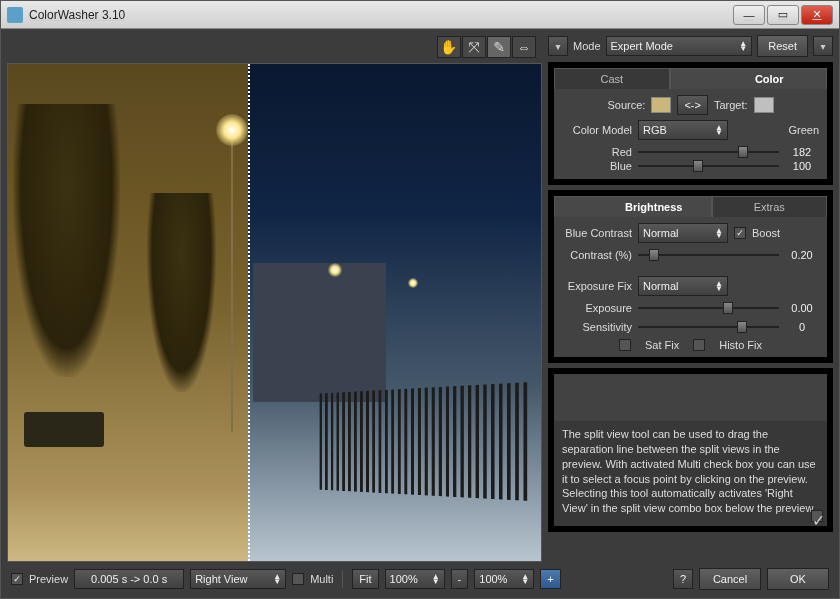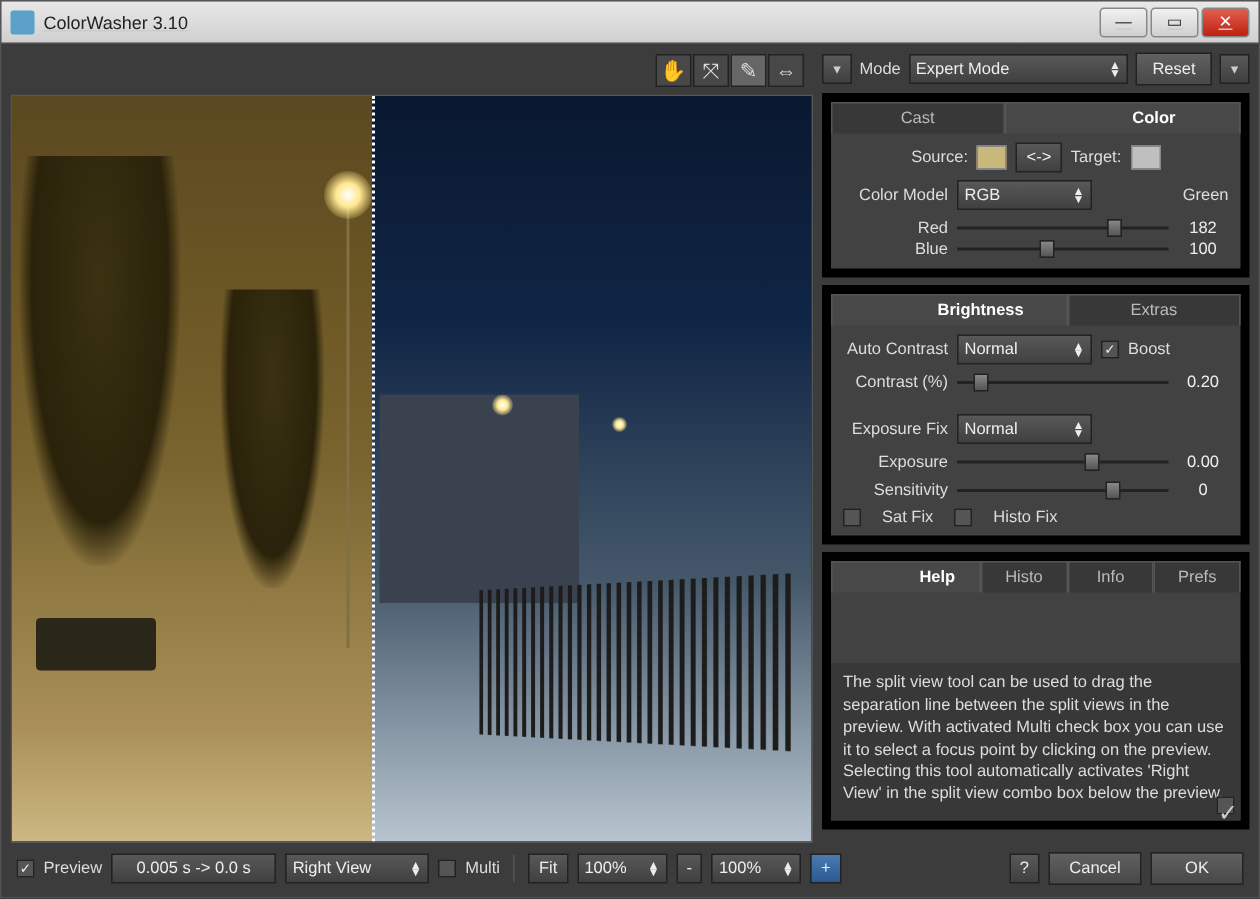--- a/index.html
+++ b/index.html
@@ -175,21 +175,21 @@
           </div>
         </div>
 
         <div class="panel">
           <div class="tabs">
             <div class="tab active">Brightness</div>
             <div class="tab">Extras</div>
           </div>
           <div class="panel-body">
             <div class="row">
-              <span class="rlbl">Auto Contrast</span>
+              <span class="rlbl">Blue Contrast</span>
               <div class="select" style="width:90px">
                 <span>Normal</span>
                 <span class="sel-arrows">
                     <span>▲</span>
                     <span>▼</span>
                   </span>
               </div>
               <span class="chk">✓</span>
               <span class="lbl">Boost</span>
             </div>
@@ -224,36 +224,30 @@
             </div>
             <div class="row">
               <span class="rlbl">Sensitivity</span>
               <div class="slider">
                   <div class="track">
                     <div class="thumb" style="left:70%"></div>
                   </div>
                 </div>
               <span class="numval">0</span>
             </div>
-            <div class="row" style="gap:14px;">
+            <div class="row" style="justify-content:center; gap:14px;">
               <span class="chk"></span>
               <span class="lbl">Sat Fix</span>
               <span class="chk"></span>
               <span class="lbl">Histo Fix</span>
             </div>
           </div>
         </div>
 
         <div class="panel">
-          <div class="tabs help-tabs">
-            <div class="tab active">Help</div>
-            <div class="tab">Histo</div>
-            <div class="tab">Info</div>
-            <div class="tab">Prefs</div>
-          </div>
           <div class="help-text">The split view tool can be used to drag the separation line between the split views in the preview. With activated Multi check box you can use it to select a focus point by clicking on the preview. Selecting this tool automatically activates 'Right View' in the split view combo box below the preview.</div>
           <div style="position:relative;height:0">
               <div class="corner-check" style="bottom:4px">✓</div>
             </div>
         </div>
       </div>
     </div>
 
     <div class="footer">
       <span class="chk">✓</span>

